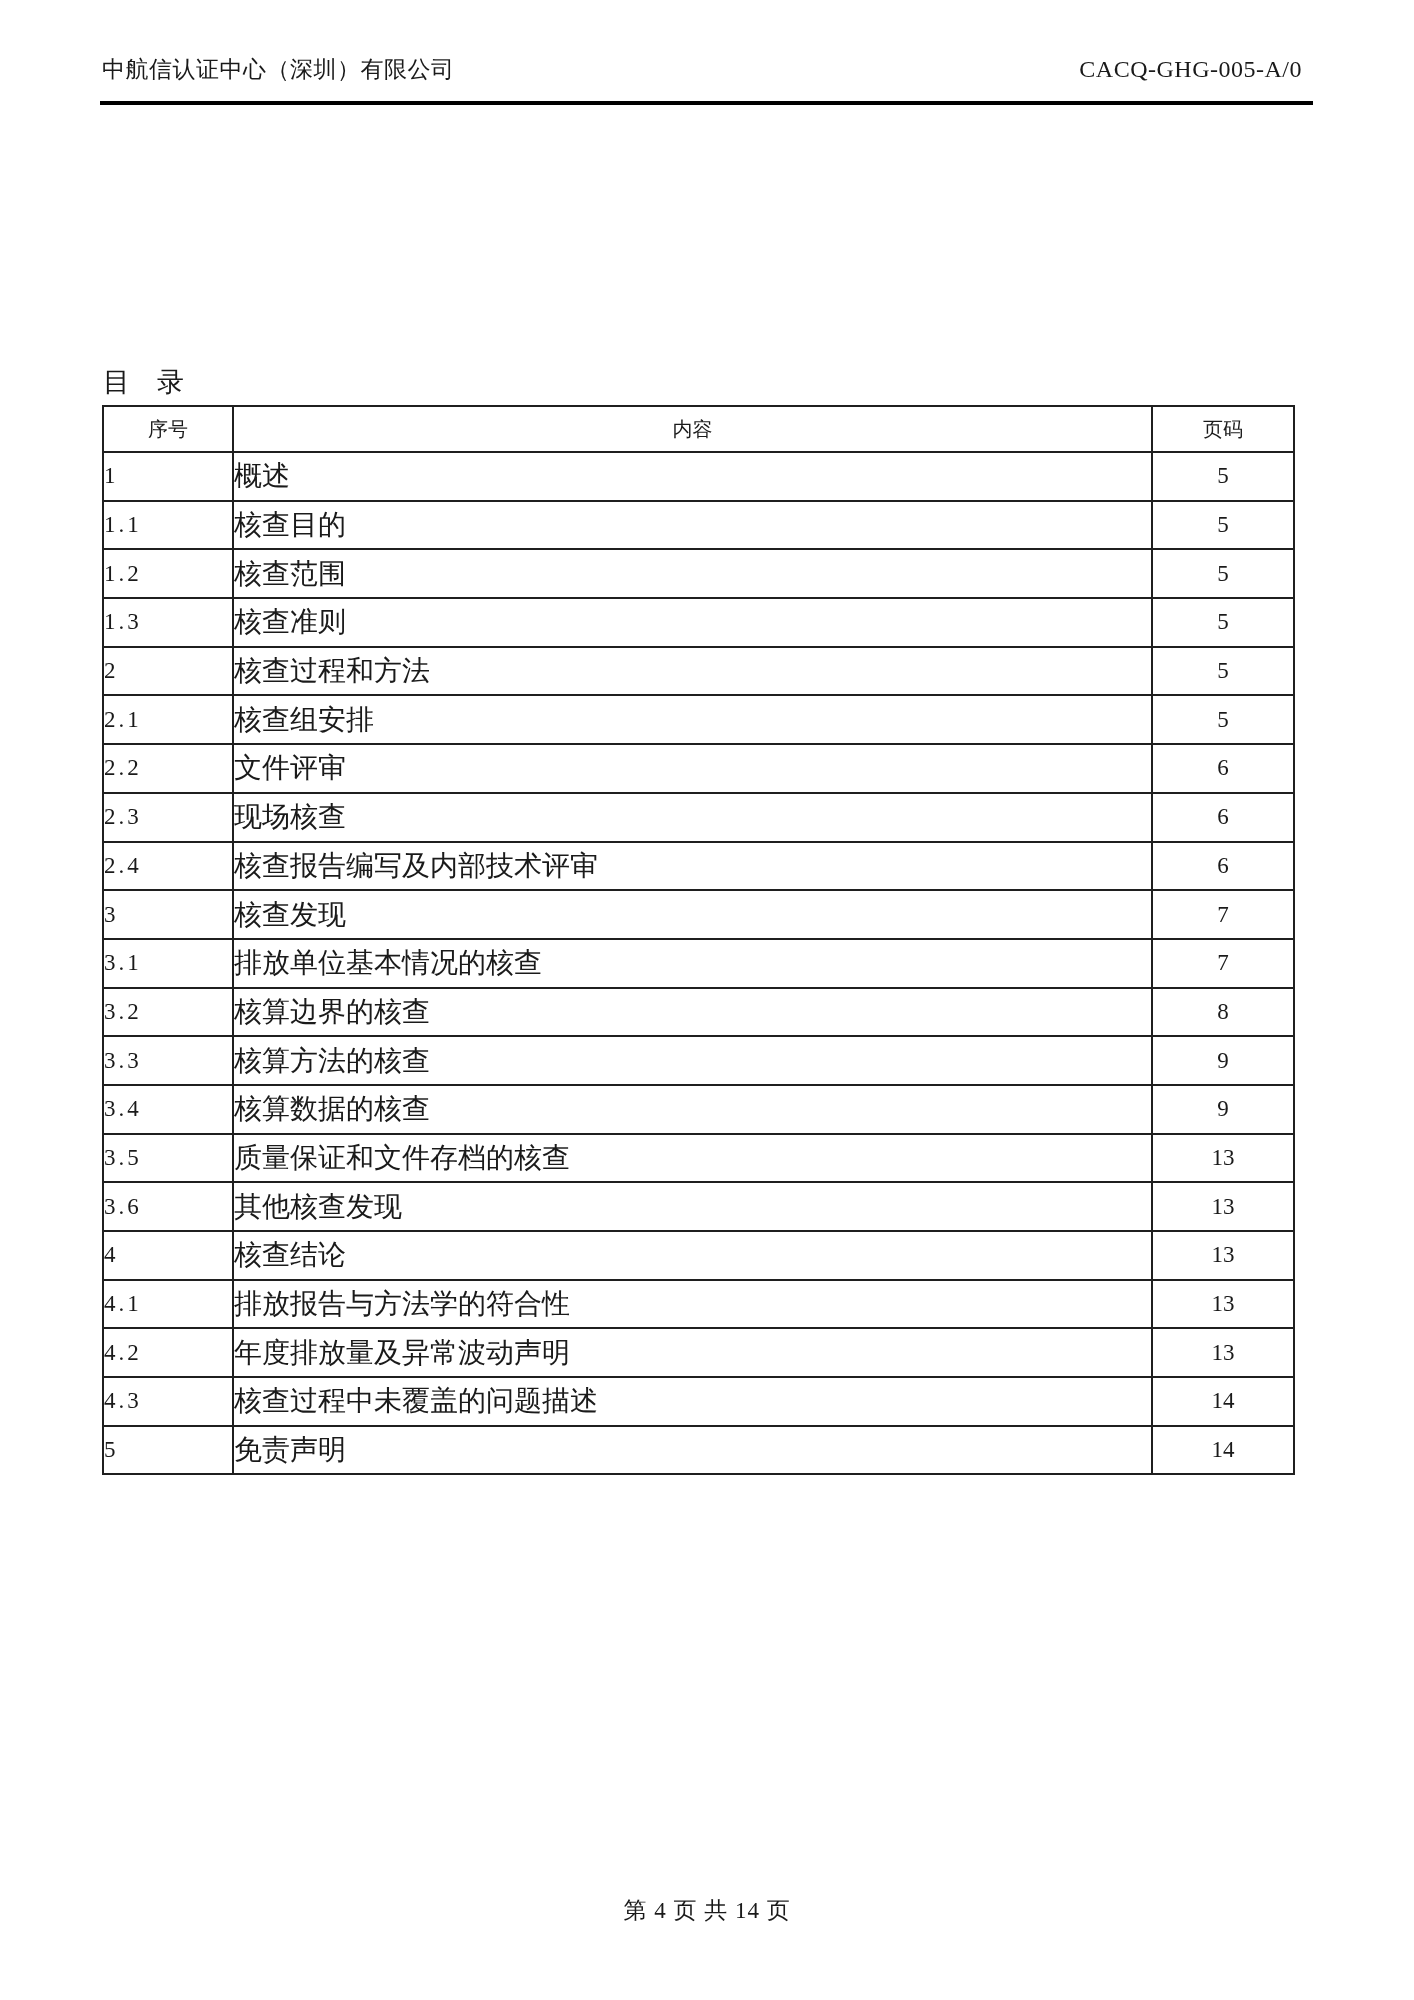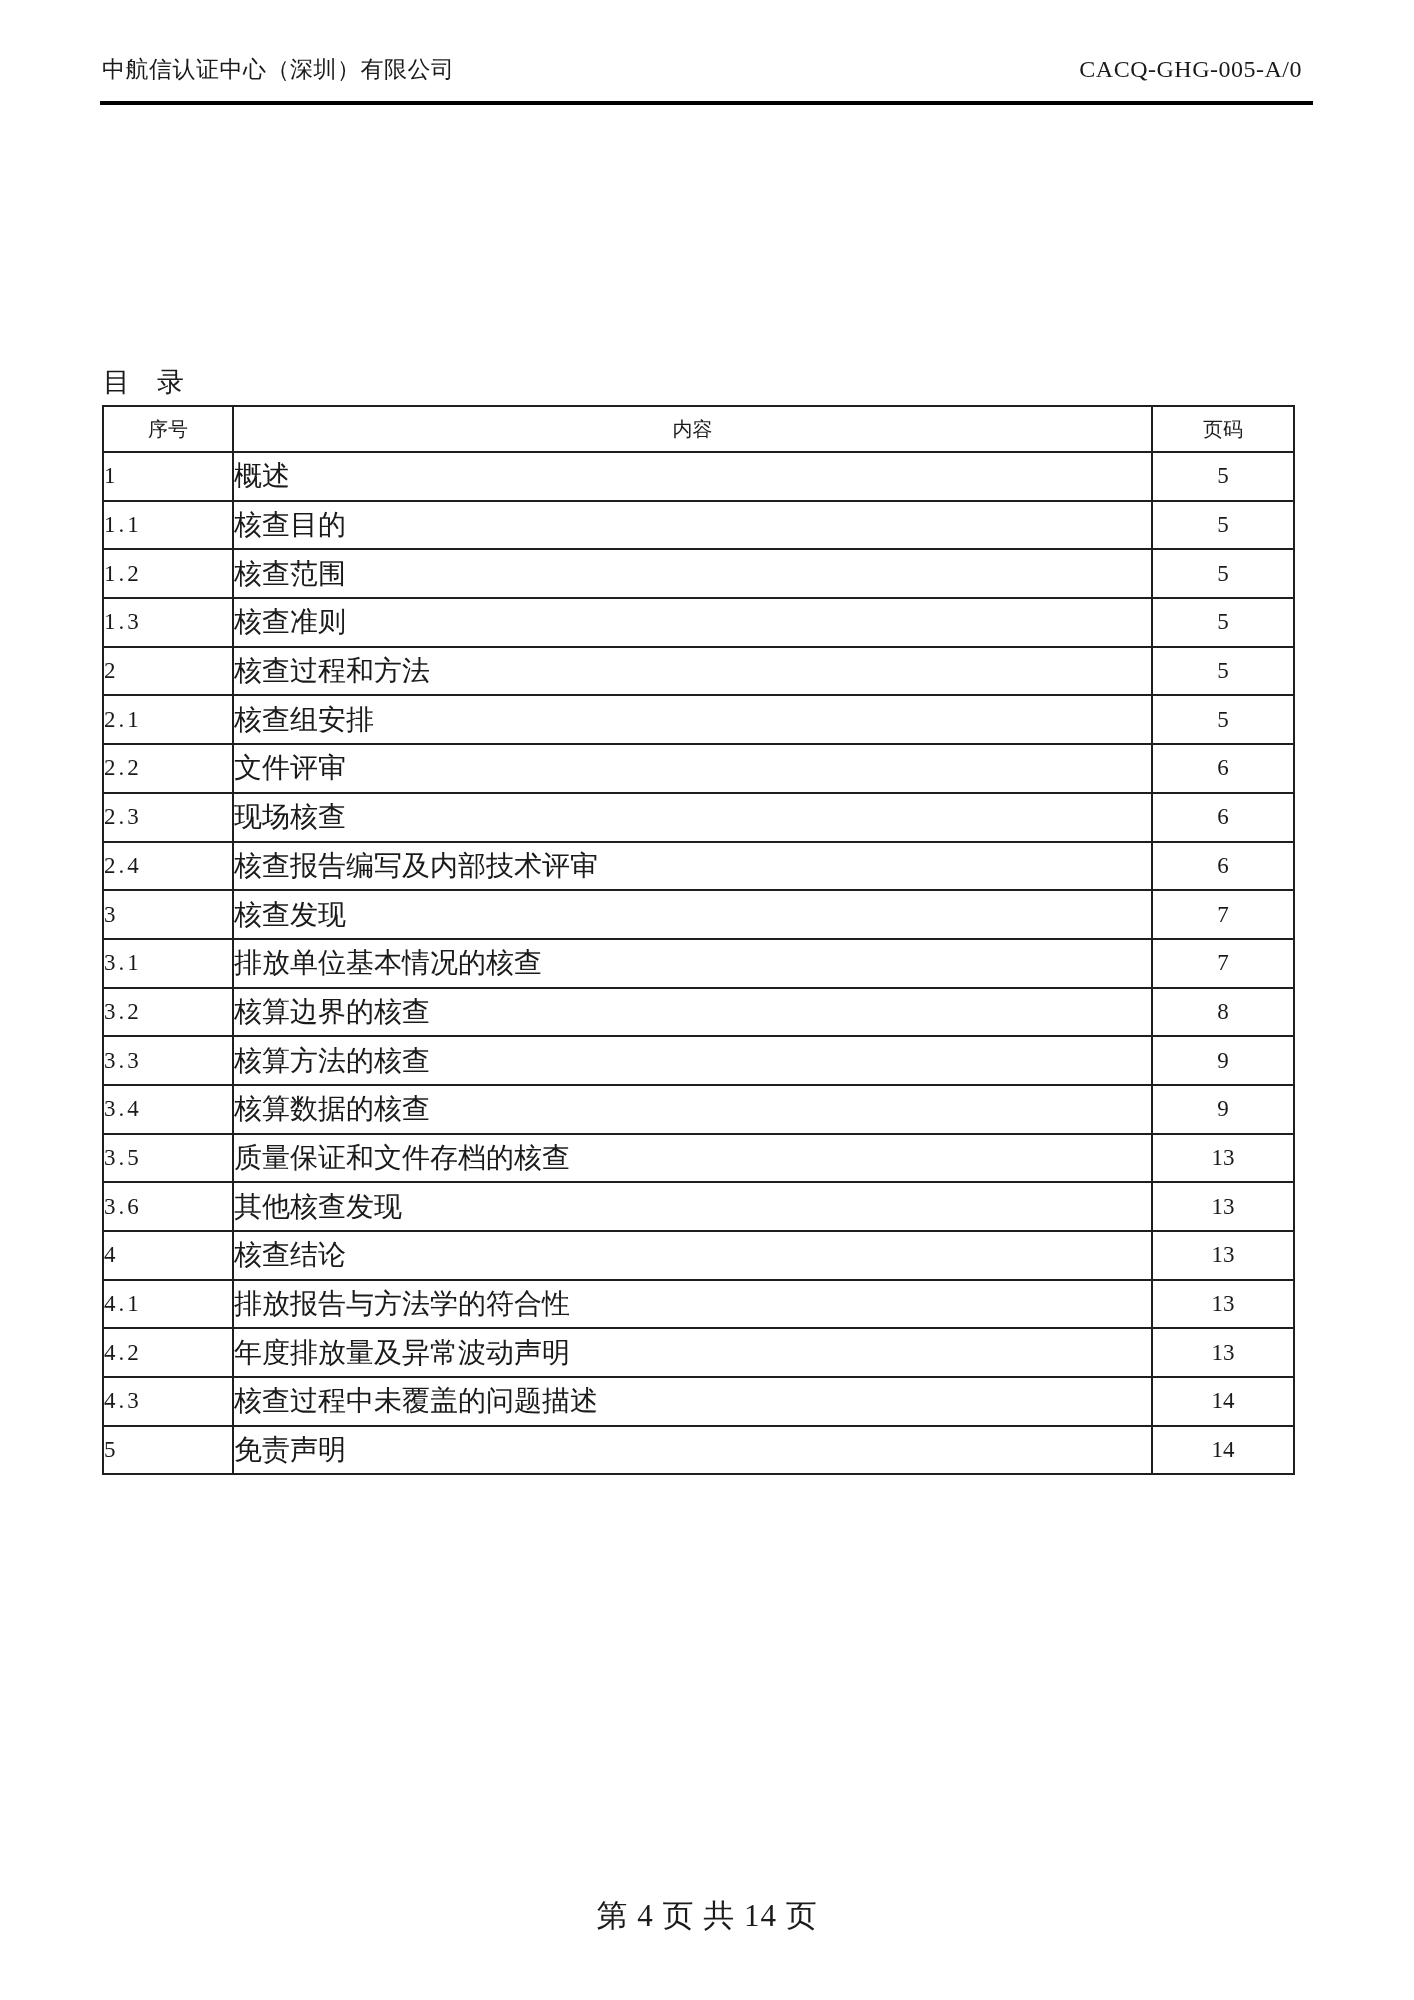--- a/index.html
+++ b/index.html
@@ -94,21 +94,21 @@
     text-align: center;
   }
 
   
   .page-footer {
     position: absolute;
     left: 0;
     top: 1895px;
     width: 100%;
     text-align: center;
-    font-size: 31px;
+    font-size: 23px;
     letter-spacing: 1px;
   }
 </style>
 </head>
 <body>
 
 <div class="page">
 
   <div class="doc-header">
     <span class="company-name">中航信认证中心（深圳）有限公司</span>

